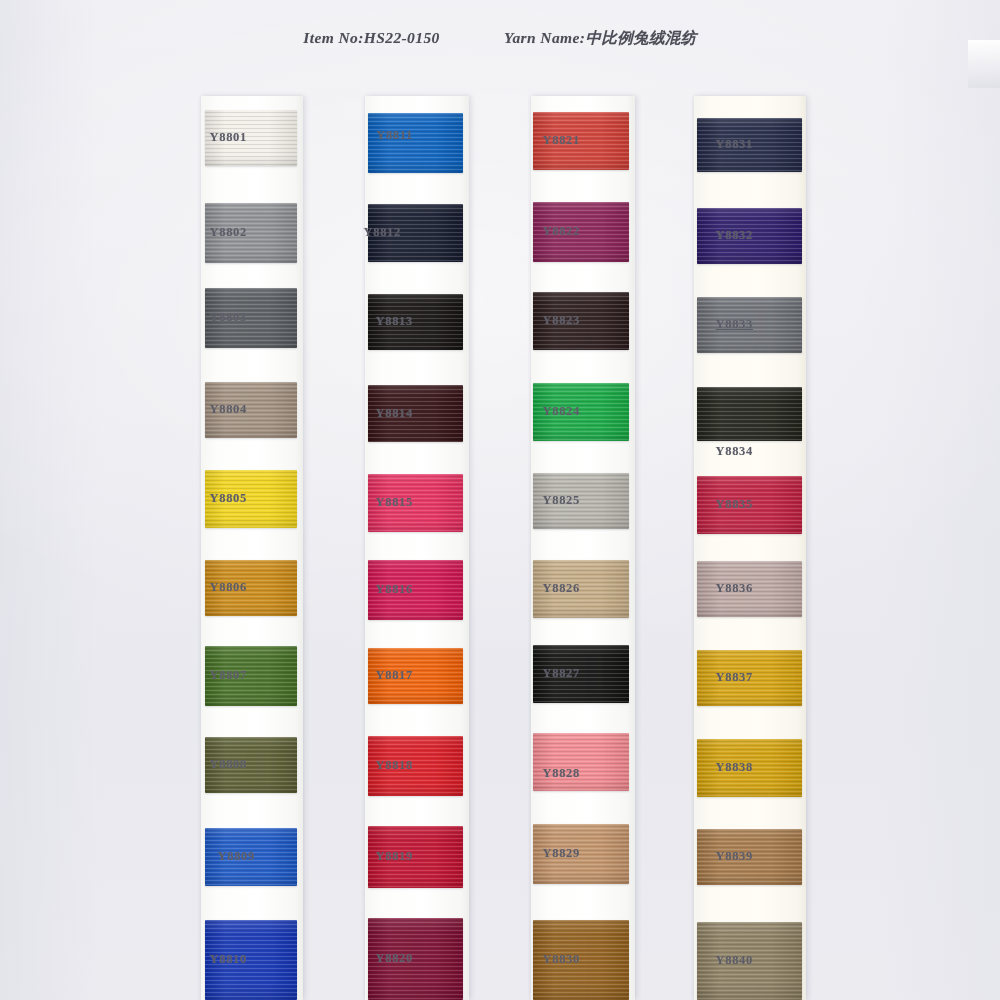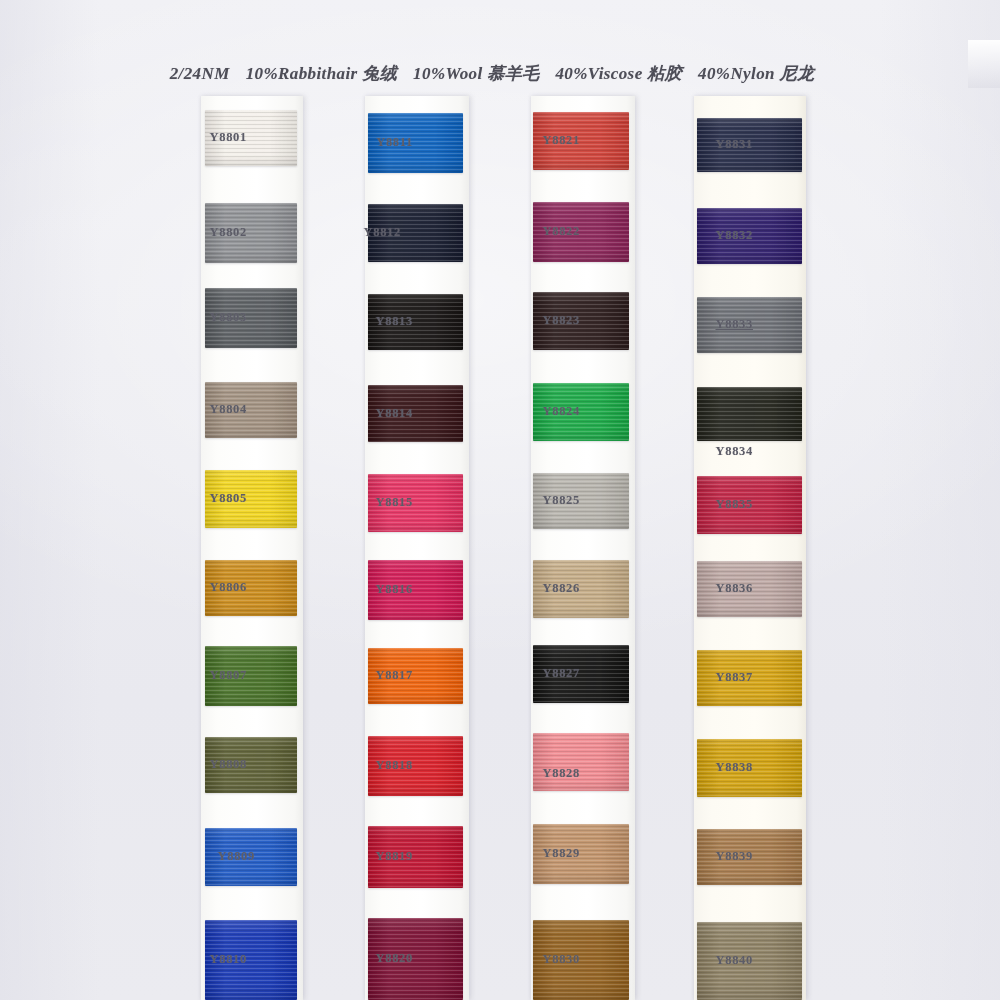--- a/index.html
+++ b/index.html
@@ -126,24 +126,26 @@
     text-shadow: 0 0 1px rgba(140,140,155,0.4);
   }
 </style>
 </head>
 <body>
 
 <div id="card">
 
   <div id="right-seam"></div>
 
-
-  <div class="hdr-line" id="hdr-row2">
-    <span class="seg">2/24NM</span><span class="seg">10%Rabbithair 兔绒</span><span class="seg">10%Wool 慕羊毛</span><span class="seg">40%Viscose 粘胶</span><span class="seg">40%Nylon 尼龙</span>
+  <div class="hdr-line" id="hdr-row1">
+    <span>Item No:</span><span>HS22-0150</span>
+    <span class="gap"></span>
+    <span>Yarn Name:</span><span>中比例兔绒混纺</span>
   </div>
+
 
   <div id="columns-root">
       <div class="column" style="left: 201px; width: 102px;">
         <div class="strip"></div>
         <div class="swatch" title="Y8801" style="left: 4px; width: 92px; top: 110px; height: 56px; background: rgb(244, 240, 234);"></div>
         <div class="code" style="right: 56px; top: 130px;">Y8801</div>
         <div class="swatch" title="Y8802" style="left: 4px; width: 92px; top: 203px; height: 60px; background: rgb(142, 144, 148);"></div>
         <div class="code" style="right: 56px; top: 225px;">Y8802</div>
         <div class="swatch" title="Y8803" style="left: 4px; width: 92px; top: 288px; height: 60px; background: rgb(89, 93, 97);"></div>
         <div class="code" style="right: 56px; top: 310px;">Y8803</div>
@@ -158,21 +160,21 @@
         <div class="swatch" title="Y8808" style="left: 4px; width: 92px; top: 737px; height: 56px; background: rgb(92, 95, 52);"></div>
         <div class="code" style="right: 56px; top: 757px;">Y8808</div>
         <div class="swatch" title="Y8809" style="left: 4px; width: 92px; top: 828px; height: 58px; background: rgb(29, 88, 196);"></div>
         <div class="code" style="right: 48px; top: 849px; margin-left: 30px;">Y8809</div>
         <div class="swatch" title="Y8810" style="left: 4px; width: 92px; top: 920px; height: 80px; background: rgb(22, 54, 180);"></div>
         <div class="code" style="right: 56px; top: 952px;">Y8810</div>
       </div>
       <div class="column" style="left: 365px; width: 104px;">
         <div class="strip"></div>
         <div class="swatch" title="Y8811" style="left: 3px; width: 95px; top: 113px; height: 60px; background: rgb(12, 98, 190);"></div>
-        <div class="code" style="right: 56px; top: 135px; margin-left: 36px;">Y8811</div>
+        <div class="code" style="right: 56px; top: 128px; margin-left: 36px;">Y8811</div>
         <div class="swatch" title="Y8812" style="left: 3px; width: 95px; top: 204px; height: 58px; background: rgb(23, 28, 47);"></div>
         <div class="code" style="right: 68px; top: 225px;">Y8812</div>
         <div class="swatch" title="Y8813" style="left: 3px; width: 95px; top: 294px; height: 56px; background: rgb(23, 20, 19);"></div>
         <div class="code" style="right: 56px; top: 314px;">Y8813</div>
         <div class="swatch" title="Y8814" style="left: 3px; width: 95px; top: 385px; height: 57px; background: rgb(55, 20, 23);"></div>
         <div class="code" style="right: 56px; top: 406px;">Y8814</div>
         <div class="swatch" title="Y8815" style="left: 3px; width: 95px; top: 474px; height: 58px; background: rgb(229, 47, 96);"></div>
         <div class="code" style="right: 56px; top: 495px;">Y8815</div>
         <div class="swatch" title="Y8816" style="left: 3px; width: 95px; top: 560px; height: 60px; background: rgb(209, 23, 83);"></div>
         <div class="code" style="right: 56px; top: 582px;">Y8816</div>

